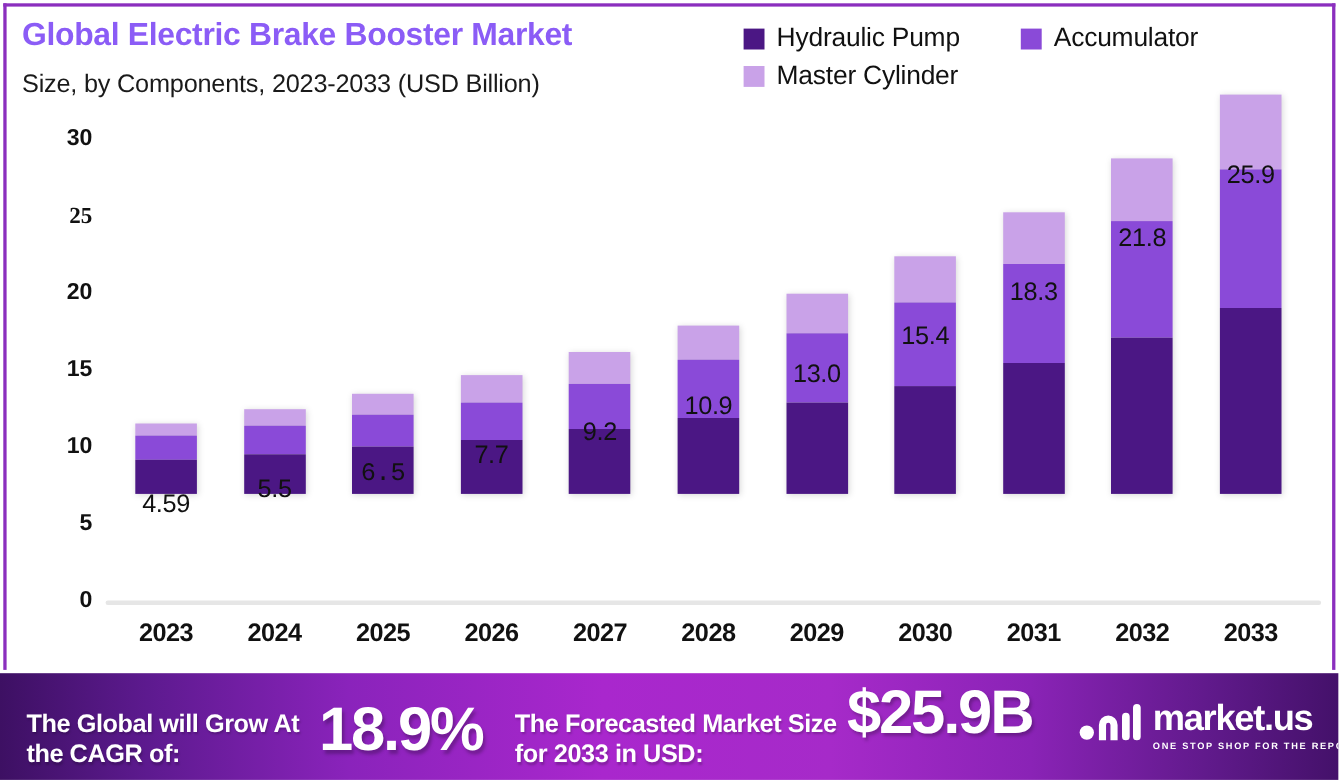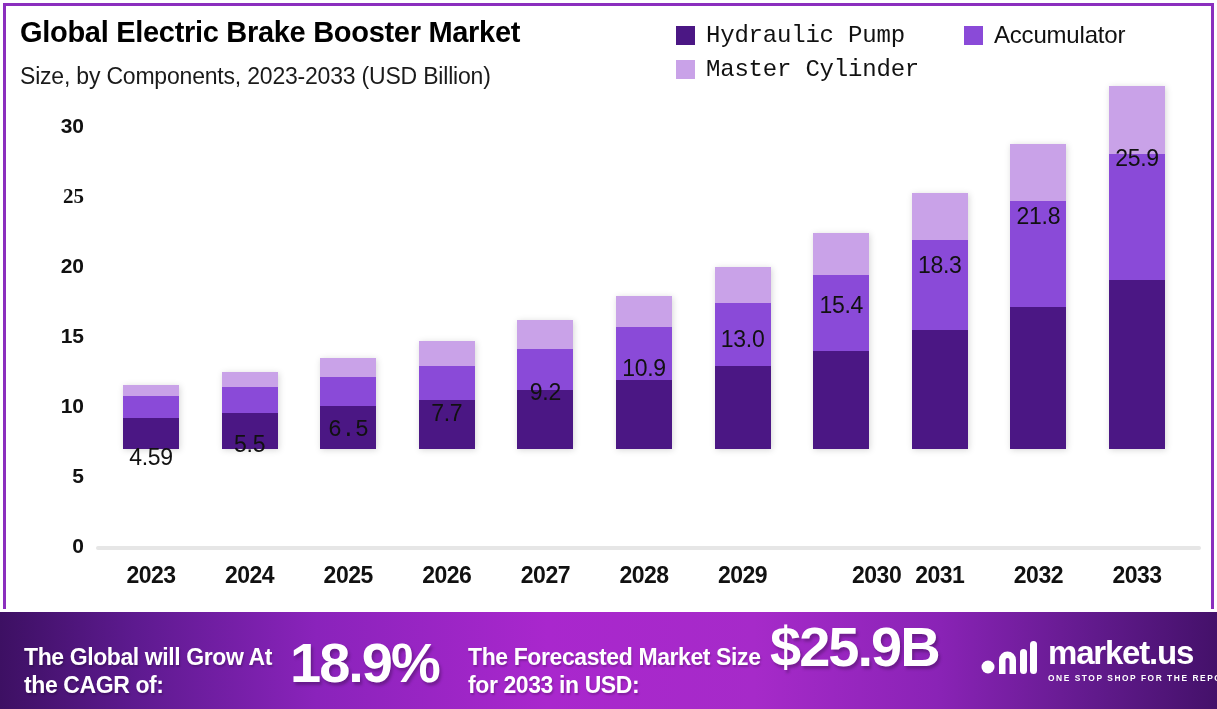--- a/index.html
+++ b/index.html
@@ -44,21 +44,21 @@
     background: #8b2fbe;
   }
 
   
   .title {
     position: absolute;
     left: 20px;
     top: 16px;
     font-size: 29px;
     font-weight: bold;
-    color: #000000;
+    color: #8b5cf6;
     letter-spacing: -0.3px;
     white-space: nowrap;
   }
   .subtitle {
     position: absolute;
     left: 20px;
     top: 63px;
     font-size: 23px;
     font-weight: normal;
     color: #1a1a1a;
@@ -76,21 +76,21 @@
   .legend-row {
     display: flex;
     align-items: center;
     height: 34px;
   }
   .legend-item {
     display: flex;
     align-items: center;
     white-space: nowrap;
   }
-  .legend-item.first { width: 288px; font-family: Liberation Mono, monospace; }
+  .legend-item.first { width: 252px; }
   .legend-swatch {
     width: 19px;
     height: 19px;
     margin-right: 11px;
     flex: 0 0 auto;
   }
   .legend-label {
     font-size: 24px;
     color: #111111;
     letter-spacing: -0.2px;
@@ -323,21 +323,21 @@
       <div class="bar-value" style="left: 742.6px; top: 326px;">13.0</div>
       <div class="xtick" style="left: 682.6px;">2029</div>
       <div class="bar-group" style="left: 813.2px;">
         <div class="bar">
           <div class="seg" style="background: rgb(201, 162, 232); height: 42px;"></div>
           <div class="seg" style="background: rgb(138, 74, 216); height: 75.6px;"></div>
           <div class="seg" style="background: rgb(75, 23, 132); height: 98px;"></div>
         </div>
       </div>
       <div class="bar-value" style="left: 841.2px; top: 292.4px;">15.4</div>
-      <div class="xtick" style="left: 781.2px; text-align: right;">2030</div>
+      <div class="xtick" style="left: 781.2px;">2030</div>
       <div class="bar-group" style="left: 911.8px;">
         <div class="bar">
           <div class="seg" style="background: rgb(201, 162, 232); height: 46.9px;"></div>
           <div class="seg" style="background: rgb(138, 74, 216); height: 90.3px;"></div>
           <div class="seg" style="background: rgb(75, 23, 132); height: 119px;"></div>
         </div>
       </div>
       <div class="bar-value" style="left: 939.8px; top: 251.8px;">18.3</div>
       <div class="xtick" style="left: 879.8px;">2031</div>
       <div class="bar-group" style="left: 1010.4px;">

